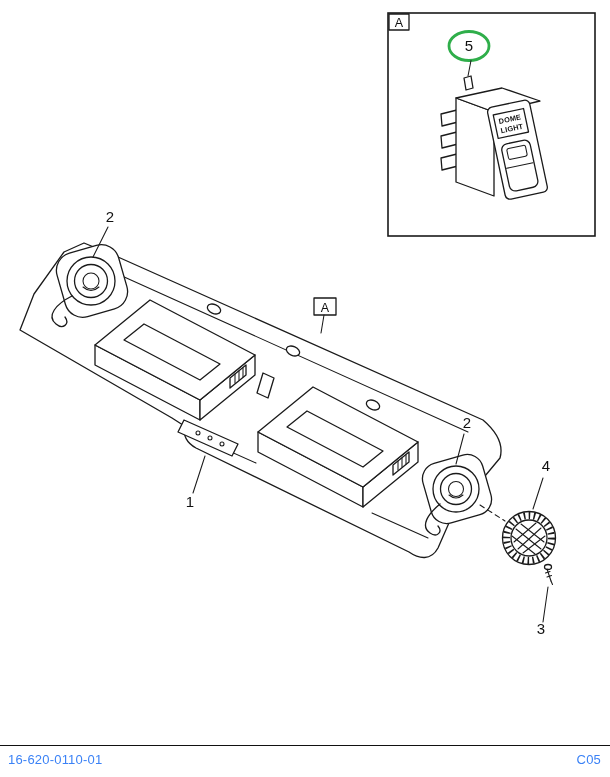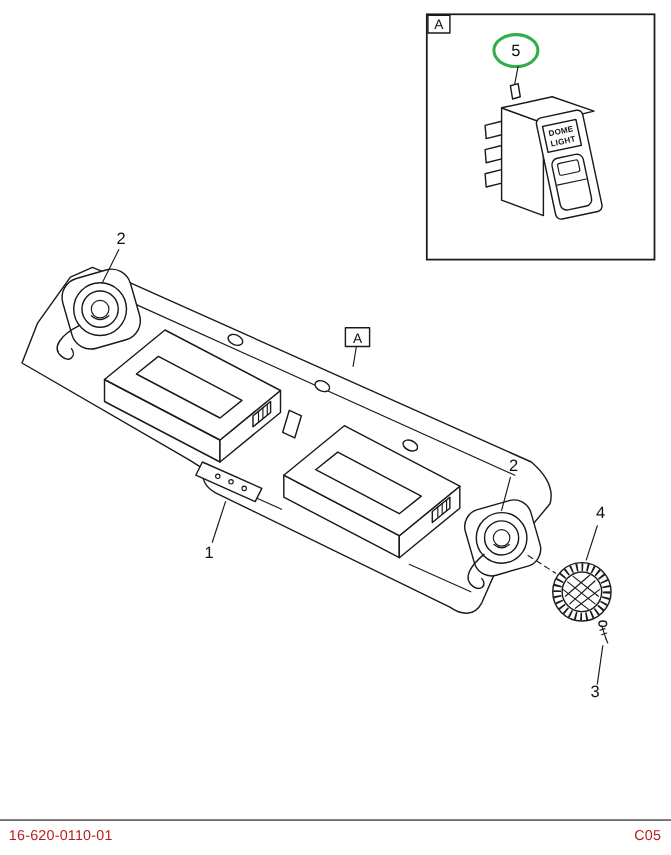--- a/index.html
+++ b/index.html
@@ -1,19 +1,19 @@
 <!DOCTYPE html>
 <html><head>
 <meta charset="utf-8">
 <style>
   html,body{margin:0;padding:0;background:#fff}
   .page{position:relative;width:610px;height:777px;background:#fff;overflow:hidden;
         font-family:"Liberation Sans",sans-serif;color:#111}
   .footer-rule{position:absolute;left:0;top:745px;width:610px;border-top:1.5px solid #111}
-  .footer-text{position:absolute;top:752px;font-size:13px;color:#b91c1c;letter-spacing:.2px}
+  .footer-text{position:absolute;top:752px;font-size:13px;color:#3b82f6;letter-spacing:.2px}
   .pn{left:8px}
   .code{right:9px}
   svg{position:absolute;left:0;top:0}
   svg text{font-family:"Liberation Sans",sans-serif;fill:#111}
   .co{font-size:15px;text-anchor:middle}
   .ref{font-size:12.5px;text-anchor:middle}
   .sw-label{font-size:7.3px;font-weight:bold;text-anchor:middle;letter-spacing:.2px}
   .s{fill:none;stroke:#1a1a1a;stroke-width:1.3;stroke-linecap:round;stroke-linejoin:round}
   .w{fill:#fff;stroke:#1a1a1a;stroke-width:1.3;stroke-linejoin:round}
   .thin{stroke-width:1.05}

